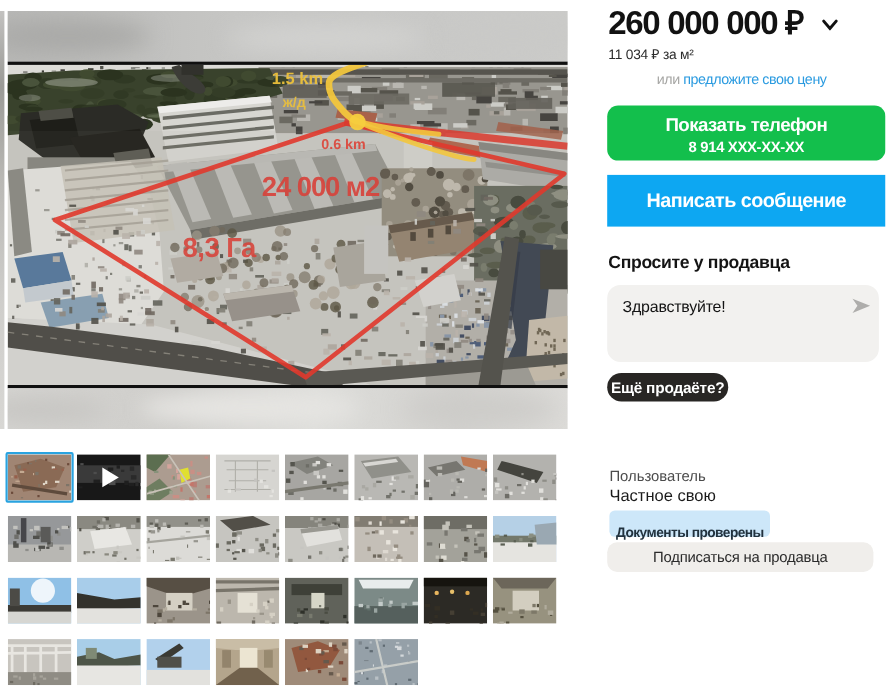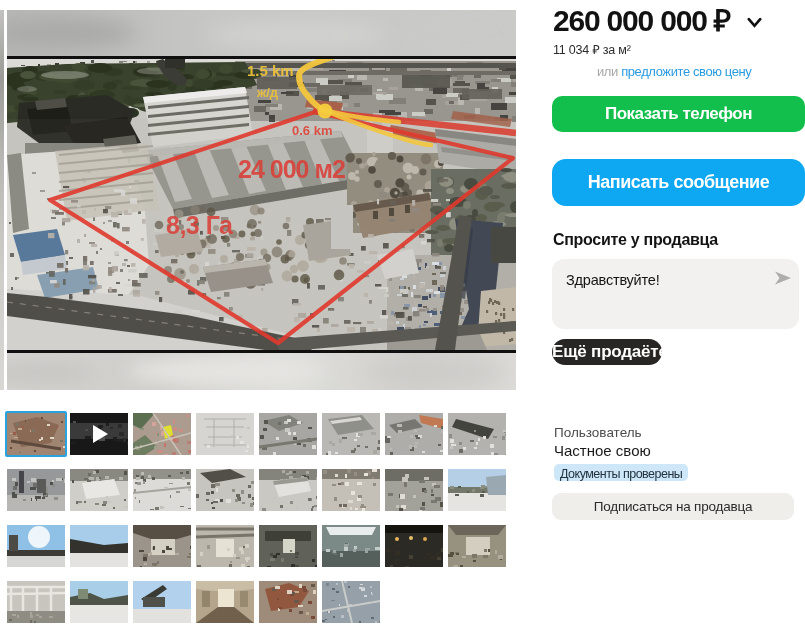--- a/index.html
+++ b/index.html
@@ -20,35 +20,35 @@
   .th { position:absolute; width:58px; height:42px; overflow:hidden; }
   .th svg { display:block; }
   #sel { position:absolute; left:5px; top:411px; width:62px; height:46px; border:2px solid #29a3e0; border-radius:2px; background:#fff; }
 
   
   #price { left:553px; top:-1px; width:260px; height:36px; font-size:30px; font-weight:bold; color:#121212; letter-spacing:-1.2px; }
   #chev { left:747px; top:17px; width:15px; height:11px; }
   #perm2 { left:553px; top:41px; font-size:12.5px; color:#2b2b2b; letter-spacing:-0.2px; }
   #offer { left:553px; top:64px; font-size:13px; color:#a7a7a5; letter-spacing:-0.4px;margin-left:44px; }
   #offer a { color:#2b9be0; text-decoration:none; }
-  #btn-phone { left:552px; top:96px; width:253px; height:36px; background:#13bf4c; border-radius:10px; color:#fff; text-align:center; }
+  #btn-phone { left:552px; top:96px; width:253px; height:50px; background:#13bf4c; border-radius:10px; color:#fff; text-align:center; }
   #btn-phone .t1 { font-size:17px; font-weight:bold; padding-top:8px; letter-spacing:-0.5px; }
   #btn-phone .t2 { font-size:13.5px; font-weight:bold; margin-top:2px; letter-spacing:-0.3px; }
-  #btn-msg { left:552px; top:159px; width:253px; height:47px; background:#0da7f2; border-radius:14px; color:#fff; text-align:center; line-height:47px; font-size:18px; font-weight:bold; letter-spacing:-0.5px; }
+  #btn-msg { left:552px; top:159px; width:253px; height:47px; background:#0da7f2; border-radius:0; color:#fff; text-align:center; line-height:47px; font-size:18px; font-weight:bold; letter-spacing:-0.5px; }
   #ask-h { left:553px; top:231px; font-size:16px; font-weight:bold; color:#141414; letter-spacing:-0.3px; }
   #ta { left:552px; top:259px; width:247px; height:70px; background:#f2f1ef; border-radius:12px; }
   #ta .ph { position:absolute; left:14px; top:13px; font-size:14.5px; color:#141414; letter-spacing:-0.2px; }
   #send { position:absolute; right:7px; top:11px; width:18px; height:16px; }
-  .chip { position:absolute; height:26px; background:#282624; border-radius:13px; color:#fff; font-size:17px; font-weight:bold; text-align:center; line-height:26px; white-space:nowrap; letter-spacing:-0.2px; }
+  .chip { position:absolute; height:26px; background:#282624; border-radius:13px; color:#fff; font-size:14px; font-weight:bold; text-align:center; line-height:26px; white-space:nowrap; letter-spacing:-0.2px; }
   #chip1 { left:552px; top:339px; width:110px; }
   #chip2 { left:669px; top:339px; width:105px; }
   #chip3 { left:552px; top:373px; width:169px; }
   #seller1 { left:554px; top:425px; font-size:13.5px; color:#4c4c4c; }
   #seller2 { left:554px; top:442px; font-size:15px; color:#1a1a1a; }
-  #badge { left:554px; top:464px; height:17px; background:#cde7f9; border-radius:5px; font-size:12.5px; color:#22323e; padding:2px 6px; line-height:17px; letter-spacing:-0.5px; display:inline-block; }
+  #badge { left:554px; top:464px; height:17px; background:#cde7f9; border-radius:5px; font-size:12.5px; color:#22323e; padding:12px 6px; line-height:17px; letter-spacing:-0.5px; display:inline-block;font-weight:bold; }
   #subscribe { left:552px; top:493px; width:242px; height:27px; background:#f0eeeb; border-radius:9px; font-size:13.5px; color:#2b2b2b; text-align:center; line-height:27px; letter-spacing:-0.2px; }
 </style>
 </head>
 <body>
 <div id="page">
   <div class="abs" id="sliver"></div>
   <div class="abs" id="gal">
     <div class="abs" id="topblur">
         <div style="position:absolute;left:-20px;top:8px;width:150px;height:30px;background:#a9a9a7;border-radius:50%;filter:blur(10px);"></div>
         <div style="position:absolute;left:200px;top:12px;width:180px;height:26px;background:#d2d2d0;border-radius:50%;filter:blur(10px);"></div>
@@ -1822,20 +1822,21 @@
     </div>
 
   <div class="abs" id="price">260 000 000 ₽</div>
   <svg class="abs" id="chev" viewBox="0 0 15 11">
       <path d="M1.8 2.2 L7.5 8.8 L13.2 2.2" fill="none" stroke="#121212" stroke-width="2.7" stroke-linecap="round"></path>
     </svg>
   <div class="abs" id="perm2">11 034 ₽ за м²</div>
   <div class="abs" id="offer">или <a>предложите свою цену</a></div>
   <div class="abs" id="btn-phone">
       <div class="t1">Показать телефон</div>
+      <div class="t2">8 914 XXX-XX-XX</div>
     </div>
   <div class="abs" id="btn-msg">Написать сообщение</div>
   <div class="abs" id="ask-h">Спросите у продавца</div>
   <div class="abs" id="ta">
     <div class="ph">Здравствуйте!</div>
     <svg id="send" viewBox="0 0 18 16">
         <path d="M1 1.5 L17 8 L1 14.5 L5.5 8 Z" fill="#aeadab"></path>
       </svg>
   </div>
   <div class="chip" id="chip1">Ещё продаёте?</div>

